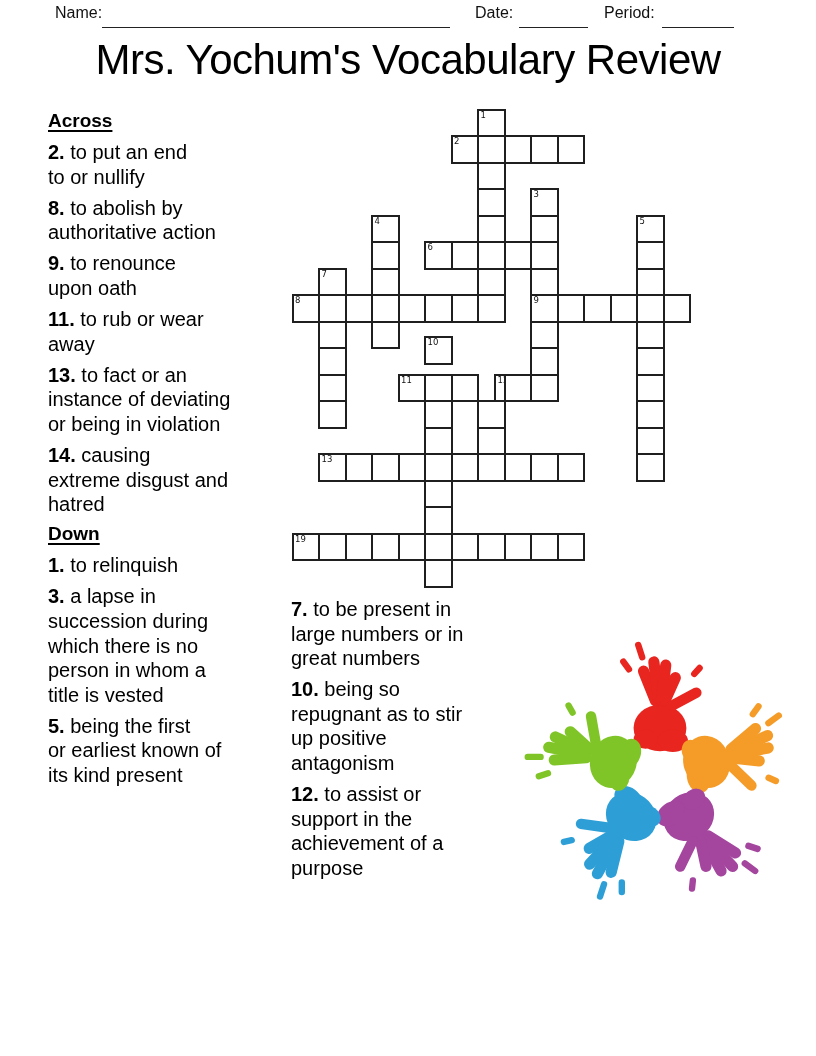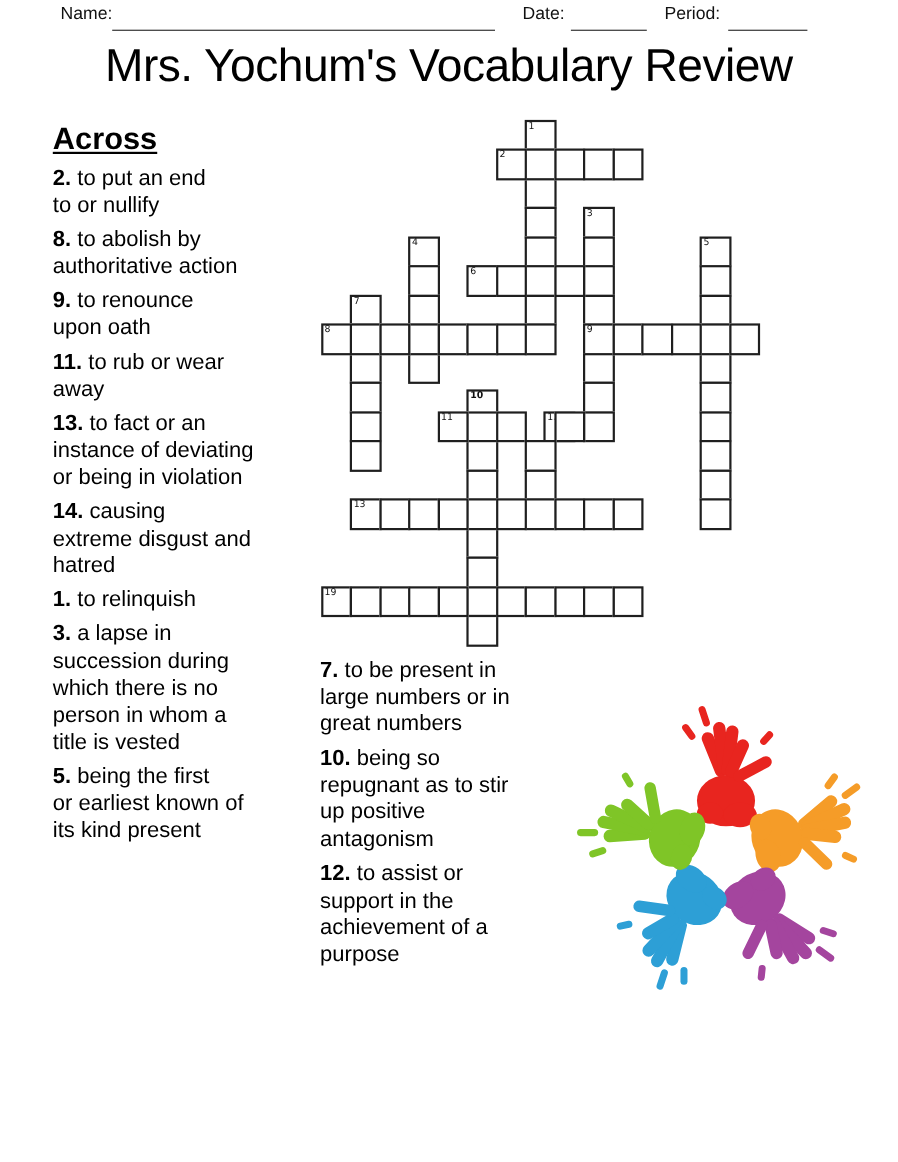--- a/index.html
+++ b/index.html
@@ -13,21 +13,21 @@
   
   #title{
     position:absolute;left:0;right:0;top:36px;text-align:center;
     font-size:42px;letter-spacing:-0.5px;color:#000;
   }
   
   .clue-col{position:absolute;}
   #col-left{left:48px;top:108px;width:252px;}
   #col-mid{left:291px;top:597px;width:240px;}
   .heading{
-    font-size:28px;font-weight:bold;margin:2px 0 8px 0;
+    font-size:19px;font-weight:bold;margin:2px 0 8px 0;
     text-decoration:underline;text-decoration-thickness:2px;text-underline-offset:3px;
   }
   .clue{font-size:20px;line-height:24.6px;margin:0 0 6.5px 0;white-space:pre-line;}
   .clue b{font-weight:bold;}
   
   #grid{position:absolute;left:0;top:0;width:816px;height:1056px;pointer-events:none;}
   .cell{
     position:absolute;width:28.5px;height:28.5px;box-sizing:border-box;
     background:#fff;border:2px solid #1f1f1f;pointer-events:auto;
   }
@@ -117,21 +117,21 @@
       <span class="cellnum">8</span>
     </div>
     <div class="cell" style="left: 344.5px; top: 294px;"></div>
     <div class="cell" style="left: 397.5px; top: 294px;"></div>
     <div class="cell" style="left: 424px; top: 294px;"></div>
     <div class="cell" style="left: 450.5px; top: 294px;"></div>
     <div class="cell" style="left: 556.5px; top: 294px;"></div>
     <div class="cell" style="left: 583px; top: 294px;"></div>
     <div class="cell" style="left: 609.5px; top: 294px;"></div>
     <div class="cell" style="left: 662.5px; top: 294px;"></div>
-    <div class="cell" style="left: 424px; top: 354px; font-weight: bold;">
+    <div class="cell" style="left: 424px; top: 336px;">
       <span class="cellnum">10</span>
     </div>
     <div class="cell" style="left: 424px; top: 373.5px;"></div>
     <div class="cell" style="left: 424px; top: 400px;"></div>
     <div class="cell" style="left: 424px; top: 426.5px;"></div>
     <div class="cell" style="left: 424px; top: 453px;"></div>
     <div class="cell" style="left: 424px; top: 479.5px;"></div>
     <div class="cell" style="left: 424px; top: 506px;"></div>
     <div class="cell" style="left: 424px; top: 532.5px;"></div>
     <div class="cell" style="left: 424px; top: 559px;"></div>
@@ -181,20 +181,21 @@
 upon oath</p>
       <p class="clue"><b>11.</b> to rub or wear
 away</p>
       <p class="clue"><b>13.</b> to fact or an
 instance of deviating
 or being in violation</p>
       <p class="clue"><b>14.</b> causing
 extreme disgust and
 hatred</p>
     </div>
+  <div class="heading">Down</div>
   <div id="down-clues-col1">
       <p class="clue"><b>1.</b> to relinquish</p>
       <p class="clue"><b>3.</b> a lapse in
 succession during
 which there is no
 person in whom a
 title is vested</p>
       <p class="clue"><b>5.</b> being the first
 or earliest known of
 its kind present</p>

